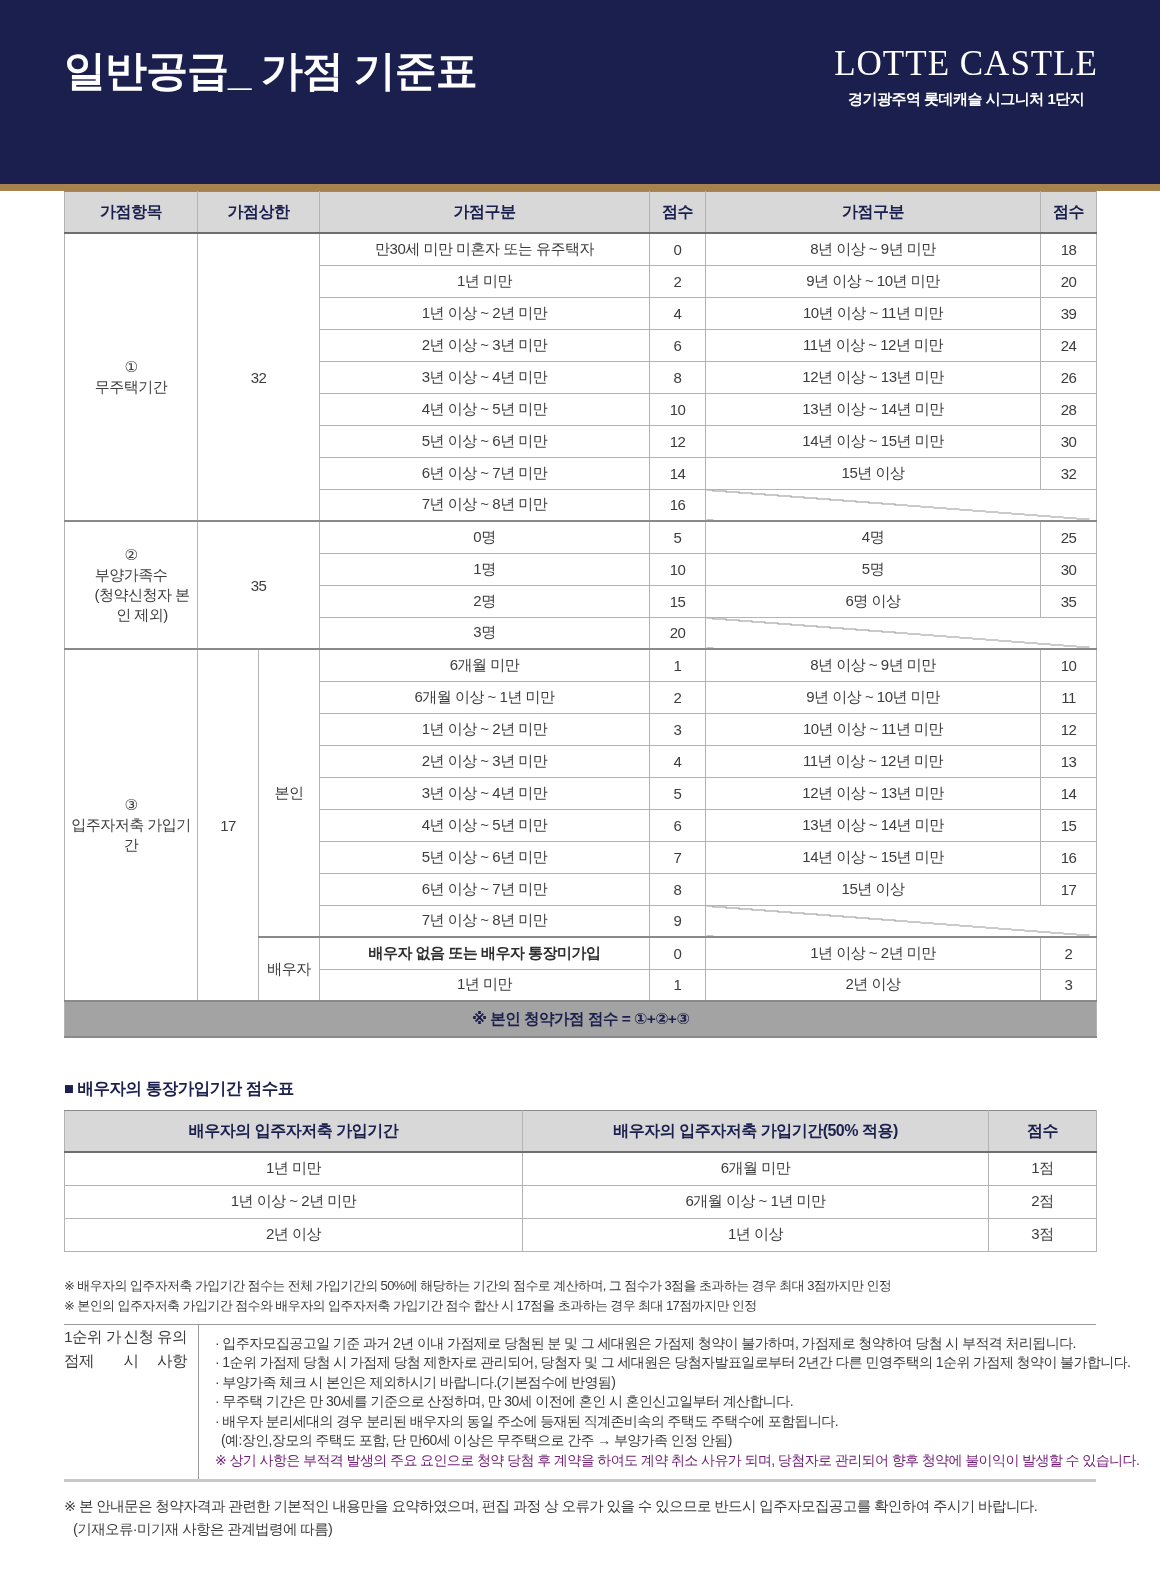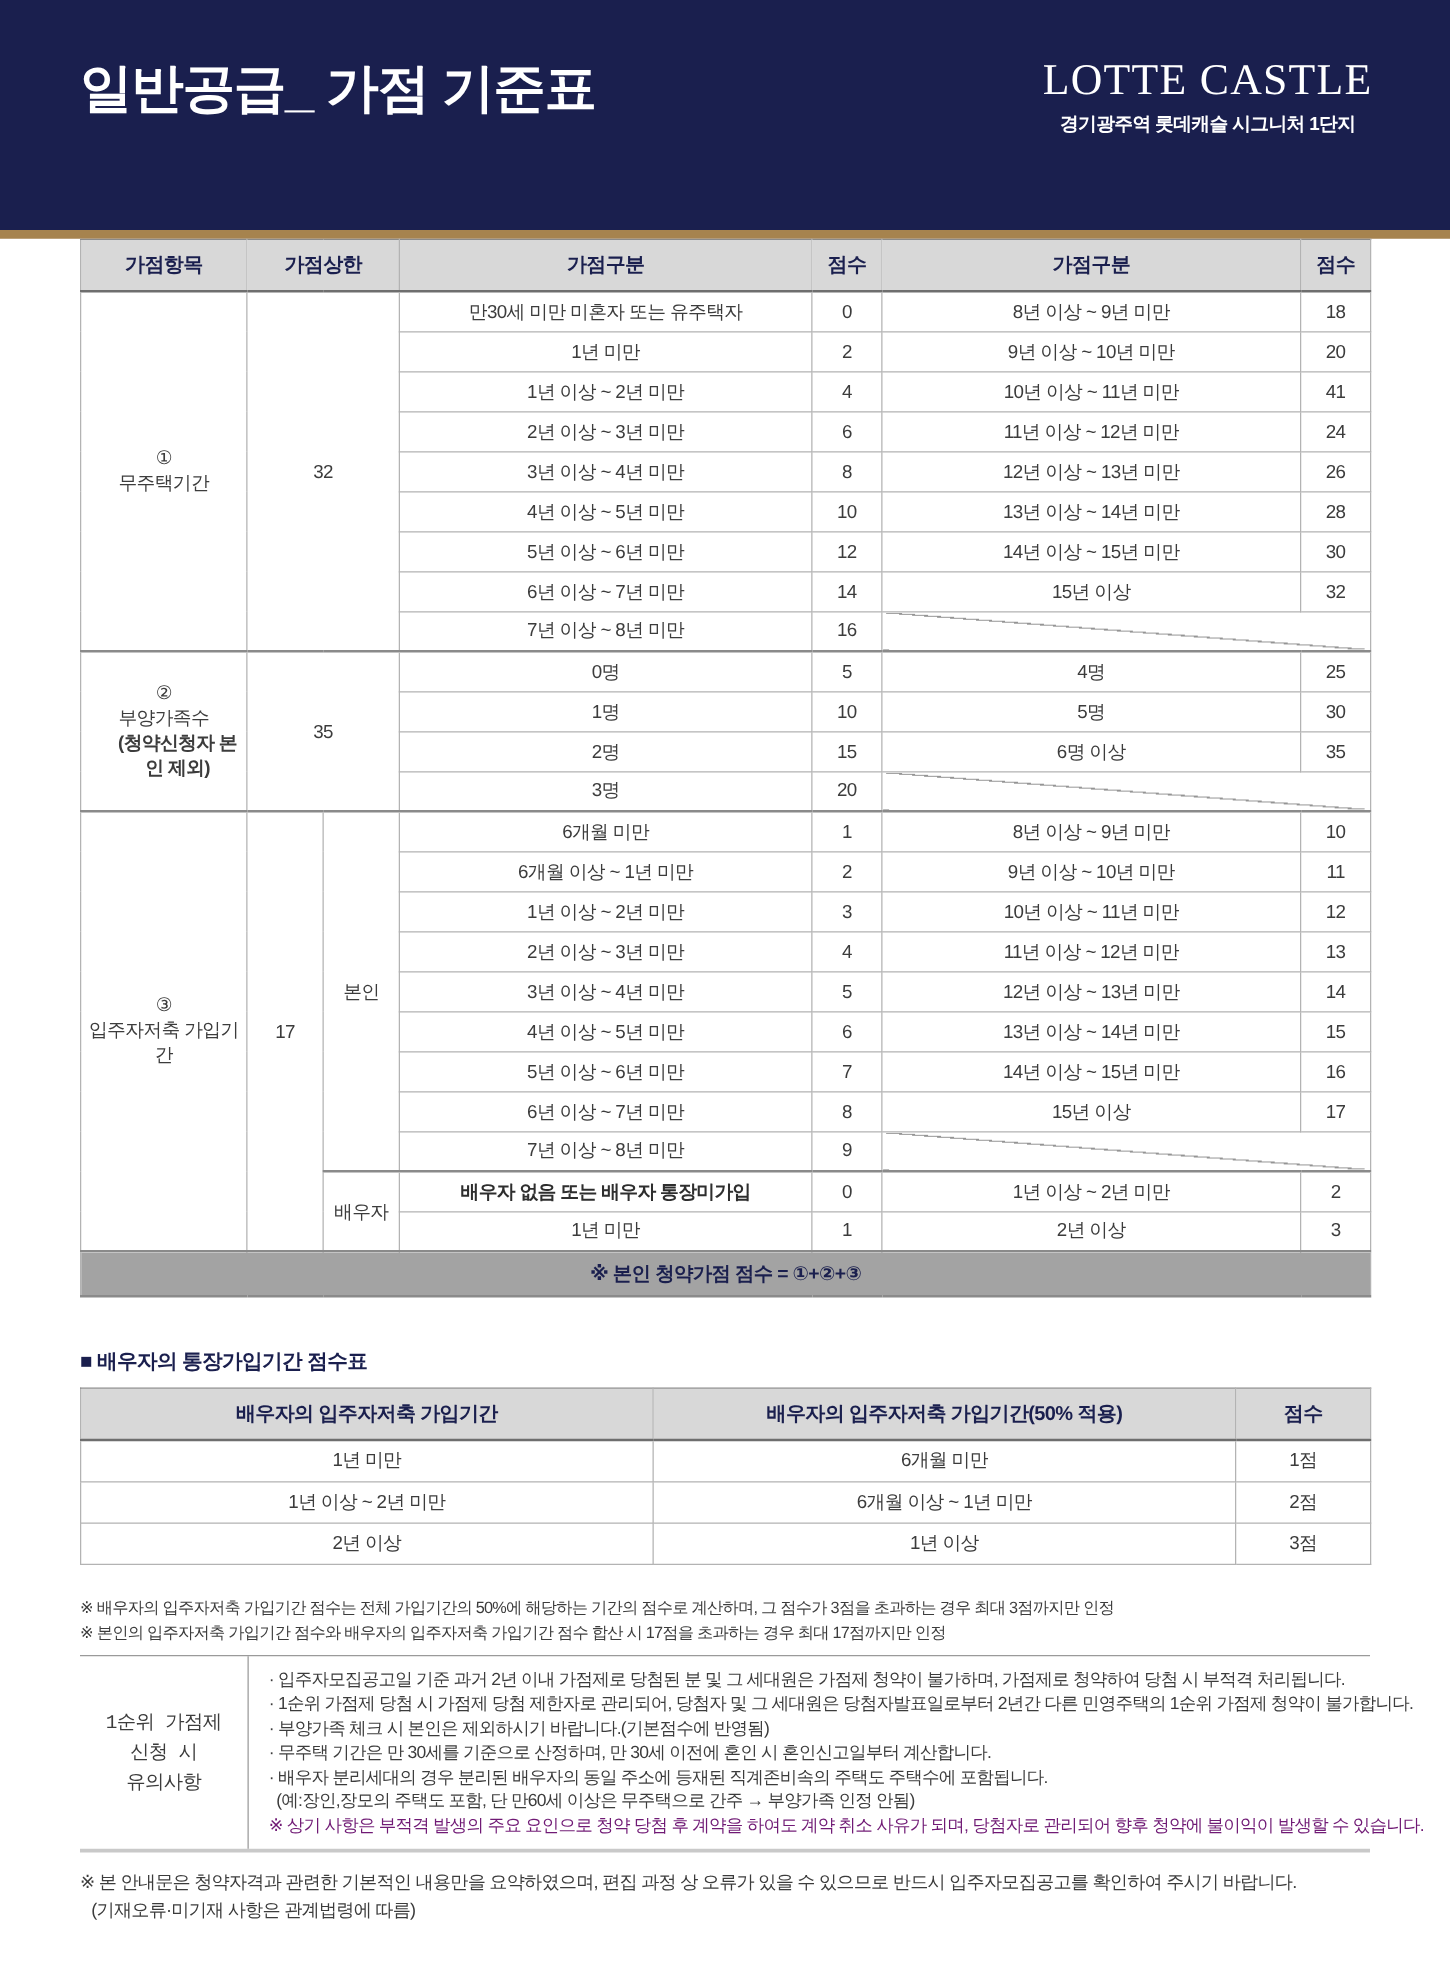--- a/index.html
+++ b/index.html
@@ -36,21 +36,21 @@
     font-size:15px;padding:0 2px;letter-spacing:-0.5px;overflow:hidden;
   }
   thead th{
     background:#d8d8d8;color:#1a1f4e;font-weight:bold;font-size:16px;
     border-top:1px solid #8a8a8a;border-bottom:2px solid #6e6e6e;height:40px;
   }
   .t1 tr{height:32px;}
   tbody.sec > tr:first-child > td{border-top:2px solid #8a8a8a;}
   tr.sub-start > td{border-top:2px solid #8a8a8a;}
   .lbl{line-height:1.35;}
-  .lbl .b{font-weight:bold;margin-left:22px;}
+  .lbl .b{font-weight:normal;margin-left:22px;}
   td.diag{
     background-image:linear-gradient(to top right,
       transparent calc(50% - 1px), #949494 calc(50% - 1px),
       #949494 calc(50% + 0px), transparent calc(50% + 0px));
   }
   tfoot td{
     background:#a3a3a3;color:#1a1f4e;font-weight:bold;height:34px;
     border-top:2px solid #8a8a8a;border-bottom:2px solid #8a8a8a;font-size:15.5px;
   }
   td.bold{font-weight:bold;color:#2e2e2e;}
@@ -60,22 +60,22 @@
 
   .notes{margin-top:24px;font-size:13px;line-height:1.55;letter-spacing:-0.6px;white-space:nowrap;}
 
   
   .caution{
     margin-top:8px;width:1032px;display:flex;
     border-top:1px solid #9a9a9a;border-bottom:3px solid #c9c9c9;
   }
   .caution-label{
     width:134px;flex:0 0 134px;border-right:1px solid #9a9a9a;
-    display:flex;flex-direction:column;justify-content:center;align-items:center;
-    font-size:15.5px;line-height:1.55;letter-spacing:-0.5px;color:#3c3c3c;font-family:Liberation Mono, monospace;
+    display:flex;flex-direction:row;justify-content:center;align-items:flex-start;
+    font-size:15.5px;line-height:1.55;letter-spacing:-0.5px;color:#3c3c3c;
   }
   .caution-body{flex:1;padding:9px 0 9px 16px;font-size:14px;line-height:1.39;letter-spacing:-0.6px;white-space:nowrap;}
   .caution-body .indent{padding-left:6px;}
   .caution-body .strong{font-weight:normal;color:#701a75;}
 
   .footnotes{margin-top:13px;font-size:14.5px;line-height:1.6;letter-spacing:-0.6px;white-space:nowrap;}
   .footnotes .indent{padding-left:9px;}
 </style>
 </head>
 <body>
@@ -128,21 +128,21 @@
       <tr>
         <td>1년 미만</td>
         <td>2</td>
         <td>9년 이상 ~ 10년 미만</td>
         <td>20</td>
       </tr>
       <tr>
         <td>1년 이상 ~ 2년 미만</td>
         <td>4</td>
         <td>10년 이상 ~ 11년 미만</td>
-        <td>41</td>
+        <td>39</td>
       </tr>
       <tr>
         <td>2년 이상 ~ 3년 미만</td>
         <td>6</td>
         <td>11년 이상 ~ 12년 미만</td>
         <td>24</td>
       </tr>
       <tr>
         <td>3년 이상 ~ 4년 미만</td>
         <td>8</td>

